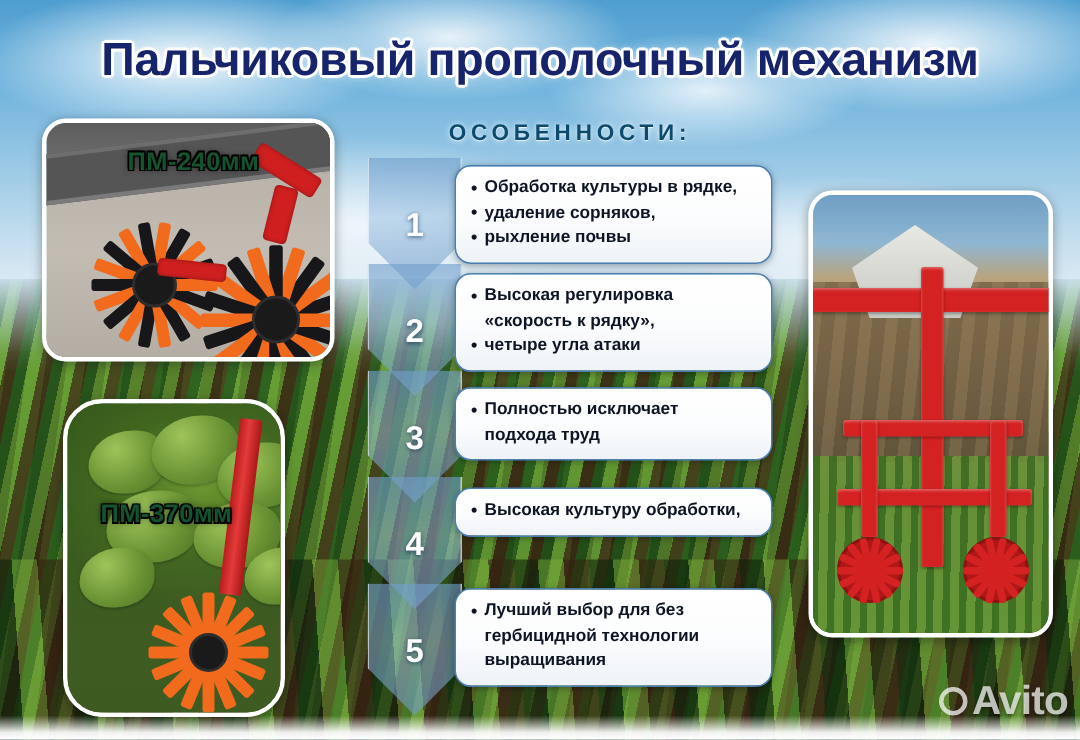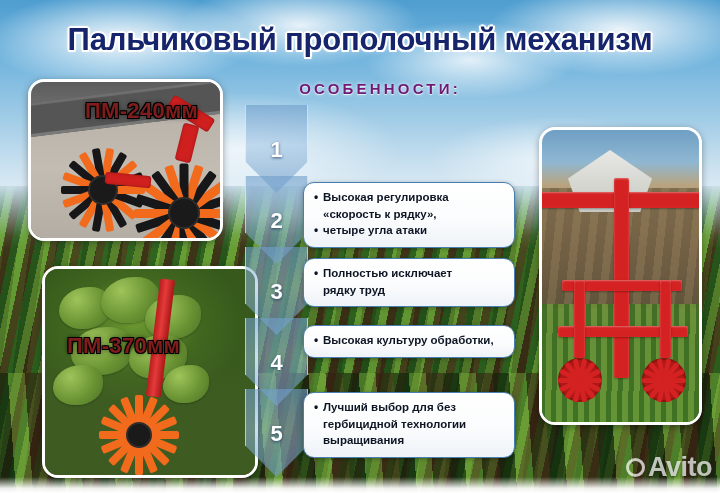--- a/index.html
+++ b/index.html
@@ -87,36 +87,36 @@
     white-space: nowrap;
   }
 
   
   .features-heading {
     position: absolute;
     left: 250px; top: 80px; width: 260px;
     text-align: center;
     font-size: 15px;
     font-weight: bold;
-    color: #701a75;
+    color: #0c4a6e;
     letter-spacing: 3.2px;
     text-shadow: 0 0 4px rgba(255,255,255,0.9), 0 1px 0 rgba(255,255,255,0.7);
   }
 
   
   .photo {
     position: absolute;
     border: 3px solid #ffffff;
     border-radius: 16px;
     overflow: hidden;
     box-shadow: 0 2px 7px rgba(0,0,0,0.35);
   }
 
   .photo-240 { left: 28px; top: 79px; width: 195px; height: 162px; }
-  .photo-370 { left: 42px; top: 266px; width: 216px; height: 212px; }
+  .photo-370 { left: 42px; top: 266px; width: 148px; height: 212px; border-radius: 26px; }
   .photo-impl { left: 539px; top: 127px; width: 163px; height: 298px; }
 
   .photo-inner { position: absolute; inset: 0; }
 
   
   .p240-bg {
     background: linear-gradient(to bottom, #5c5c5c 0%, #6a6a6a 13%, #b9b3aa 22%, #c2bcb2 55%, #b4ada3 100%);
   }
   .p240-road {
     position: absolute; left: -10px; top: 8px; width: 230px; height: 34px;
@@ -188,23 +188,23 @@
     box-shadow: inset 0 1px 2px rgba(255,255,255,0.35), 0 1px 2px rgba(0,0,0,0.3);
   }
   .impl-wheel {
     position: absolute; border-radius: 50%;
     background: #b01818; border: 2px solid #8d1212;
   }
 
   
   .photo-label {
     position: absolute;
-    font-size: 22px;
-    font-weight: bold;
-    color: #7f1d1d;
+    font-size: 17px;
+    font-weight: bold;
+    color: #14532d;
     letter-spacing: 0.3px;
     text-shadow: 1px 1px 0 #000, -1px 1px 0 #000, 1px -1px 0 #000, -1px -1px 0 #000, 0 0 5px rgba(0,0,0,0.85);
     white-space: nowrap;
     z-index: 4;
   }
   .label-240 { left: 54px; top: 16px; }
   .label-370 { left: 22px; top: 64px; }
 
   
   .chevron {
@@ -434,33 +434,40 @@
 
   <div class="chevron" style="top:247px;height:88px;"></div>
   <div class="chev-num" style="top:279px;">3</div>
 
   <div class="chevron" style="top:318px;height:88px;"></div>
   <div class="chev-num" style="top:350px;">4</div>
 
   <div class="chevron" style="top:389px;height:88px;"></div>
   <div class="chev-num" style="top:421px;">5</div>
 
+  <div class="fbox" style="top:110px;">
+    <ul>
+      <li class="bulleted">Обработка культуры в рядке,</li>
+      <li class="bulleted">удаление сорняков,</li>
+      <li class="bulleted">рыхление почвы</li>
+    </ul>
+  </div>
 
   <div class="fbox" style="top:182px;">
     <ul>
       <li class="bulleted">Высокая регулировка</li>
       <li class="cont">«скорость к рядку»,</li>
       <li class="bulleted">четыре угла атаки</li>
     </ul>
   </div>
 
   <div class="fbox" style="top:258px;">
     <ul>
       <li class="bulleted">Полностью исключает</li>
-      <li class="cont">рядку труд</li>
+      <li class="cont">подхода труд</li>
     </ul>
   </div>
 
   <div class="fbox" style="top:325px;">
     <ul>
       <li class="bulleted">Высокая культуру обработки,</li>
     </ul>
   </div>
 
   <div class="fbox" style="top:392px;">

